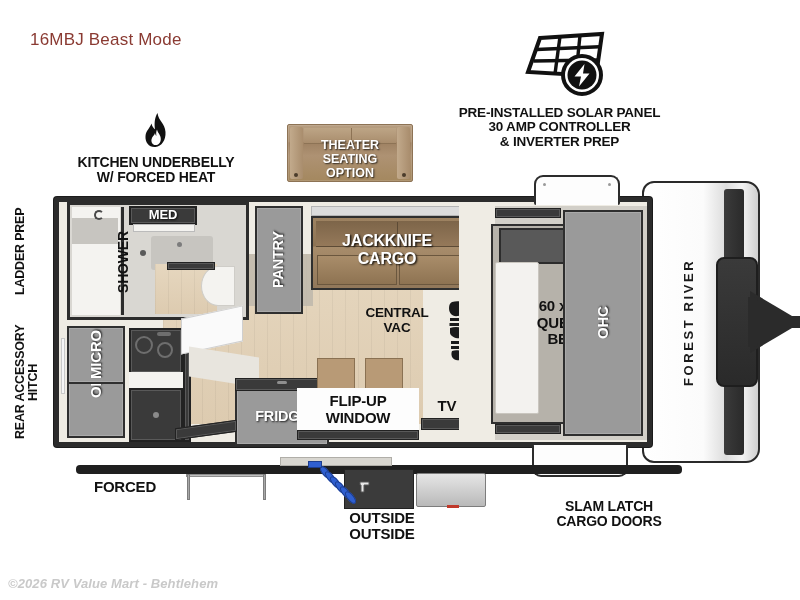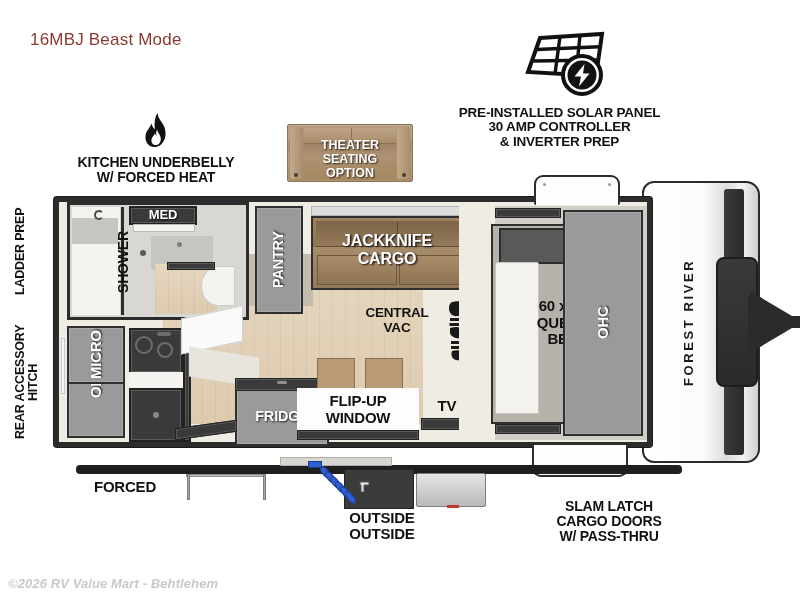--- a/index.html
+++ b/index.html
@@ -442,18 +442,17 @@
   <div class="abs callout-text" id="awning-label" style="left:84px;top:479px;width:82px;font-size:15px;">FORCED</div>
 
   <div class="abs callout-text" style="left:322px;top:510px;width:120px;font-size:15px;">
     <div>OUTSIDE</div>
     <div>OUTSIDE</div>
   </div>
 
   <div class="abs callout-text" style="left:524px;top:499px;width:170px;font-size:14px;">
     <div>SLAM LATCH</div>
     <div>CARGO DOORS</div>
-    <div>W/ PASS-THRU</div>
   </div>
 
   <div class="abs" id="copyright">©2026 RV Value Mart - Behtlehem</div>
 
 </div>
 
 </body></html>

